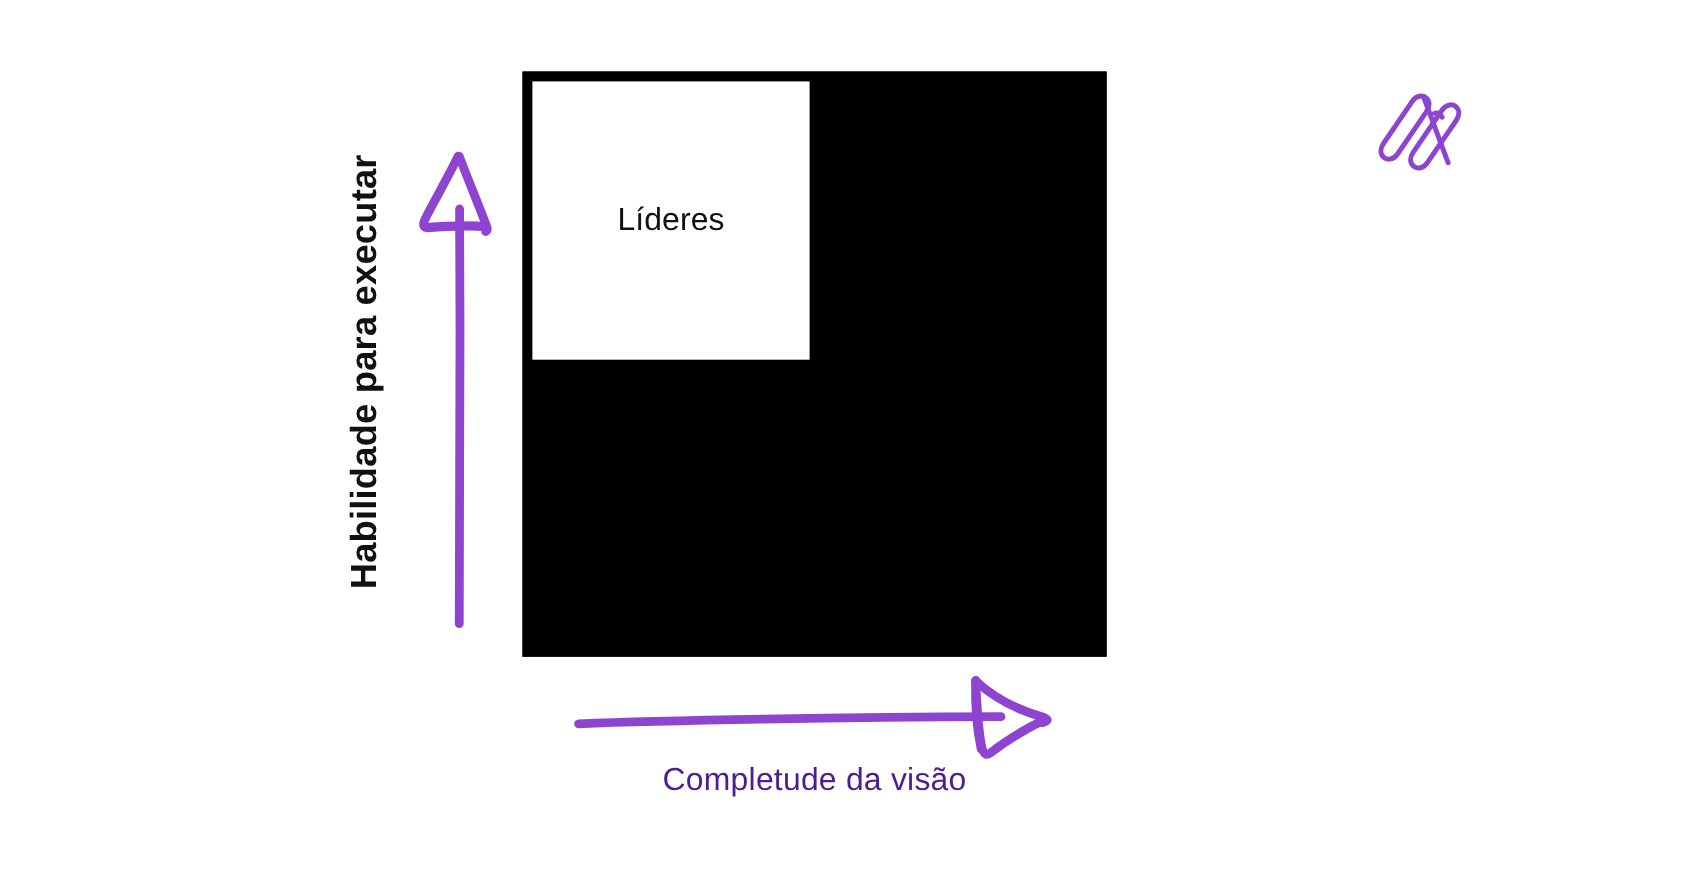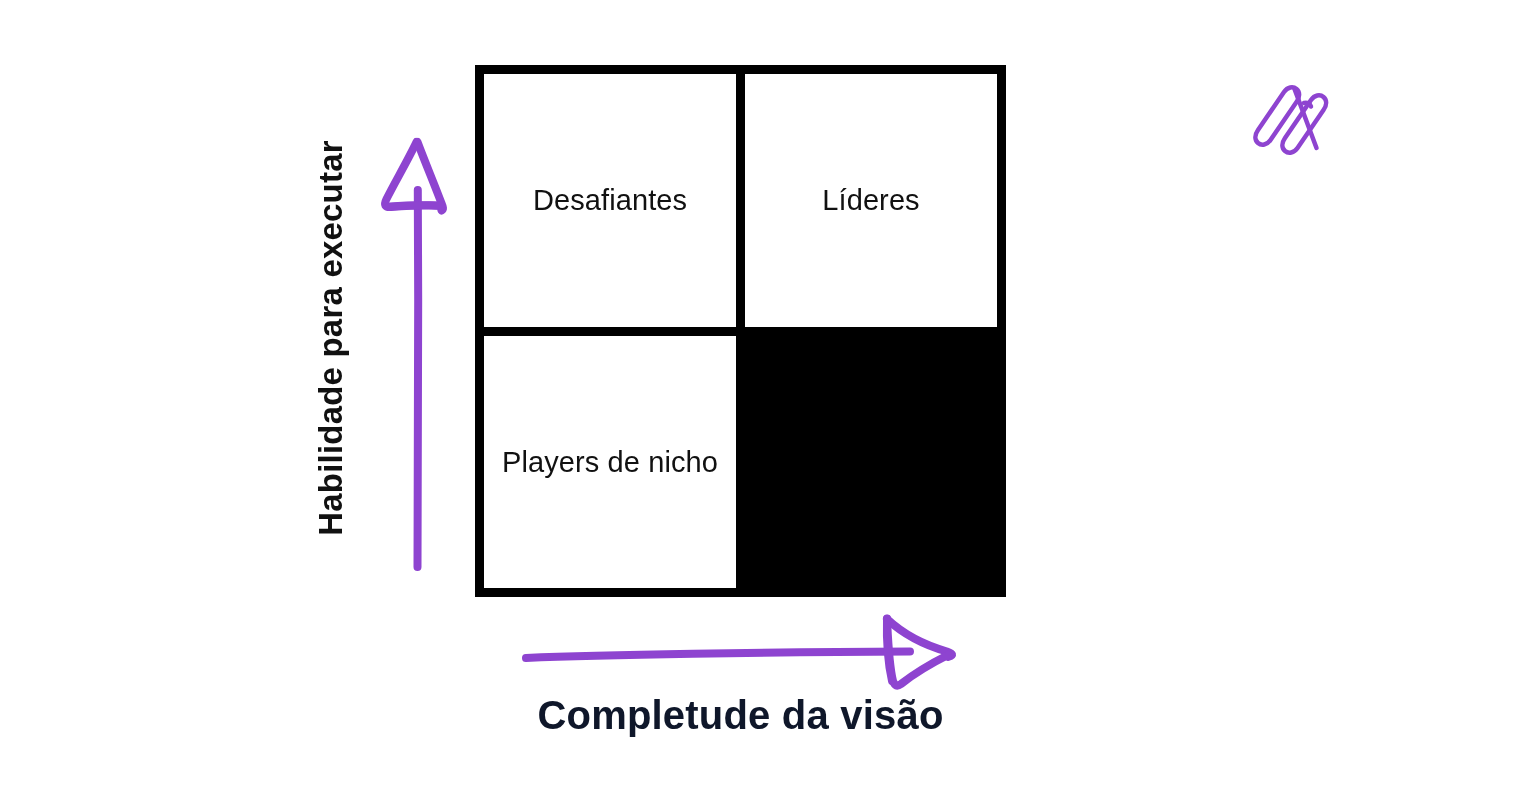--- a/index.html
+++ b/index.html
@@ -75,23 +75,23 @@
   }
 
   .axis-label-x {
     position: absolute;
     left: 475px;
     top: 693px;
     width: 531px;
     text-align: center;
   }
   .axis-label-x .txt {
-    font-size: 40px;
-    font-weight: 700;
-    color: #0f172a;
+    font-size: 29px;
+    font-weight: 400;
+    color: #4c1d95;
     white-space: nowrap;
     letter-spacing: 0.2px;
   }
 
   
   .arrow-y {
     position: absolute;
     left: 365px;
     top: 120px;
     width: 110px;
@@ -140,27 +140,21 @@
       </g>
     </svg>
   </div>
 
   <div class="axis-label-y">
     <span class="txt">Habilidade para executar</span>
   </div>
 
   <div class="quadrant-grid">
     <div class="quadrant-cell">
-      <span class="quadrant-label">Desafiantes</span>
-    </div>
-    <div class="quadrant-cell">
       <span class="quadrant-label">Líderes</span>
-    </div>
-    <div class="quadrant-cell">
-      <span class="quadrant-label">Players de nicho</span>
     </div>
   </div>
 
   <div class="axis-label-x">
     <span class="txt">Completude da visão</span>
   </div>
 
   <div class="brand-logo">
     <svg viewBox="0 0 104 88" width="104" height="88" fill="none" xmlns="http://www.w3.org/2000/svg" aria-hidden="true">
       <g stroke="#8E44D0" stroke-width="4.5" stroke-linecap="round" stroke-linejoin="round">

